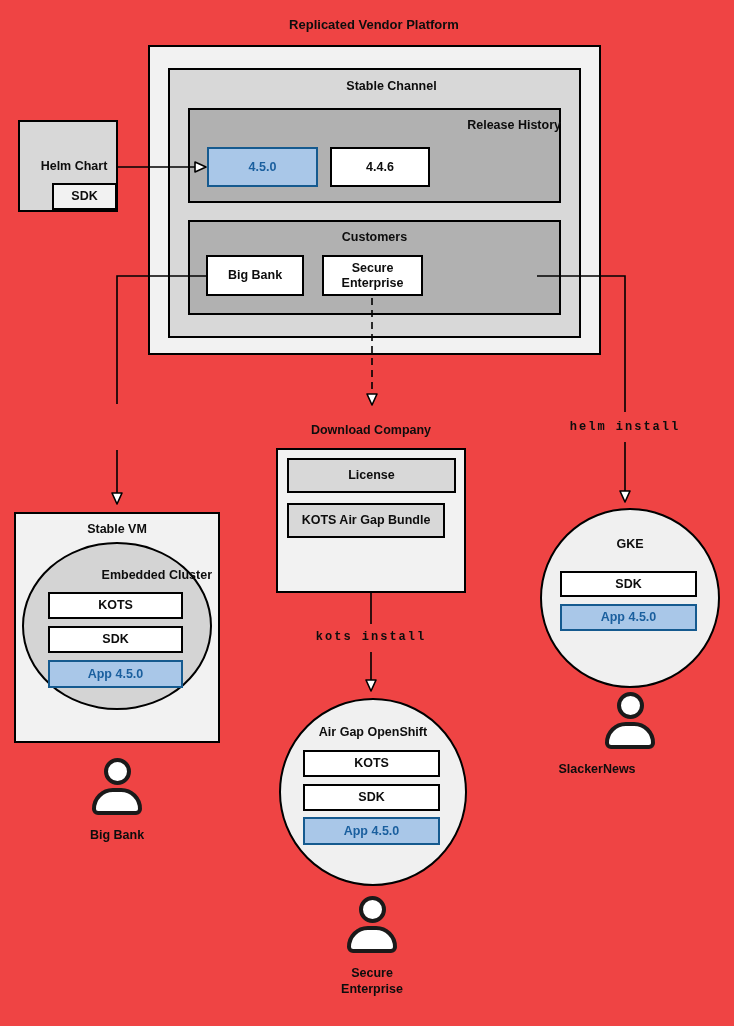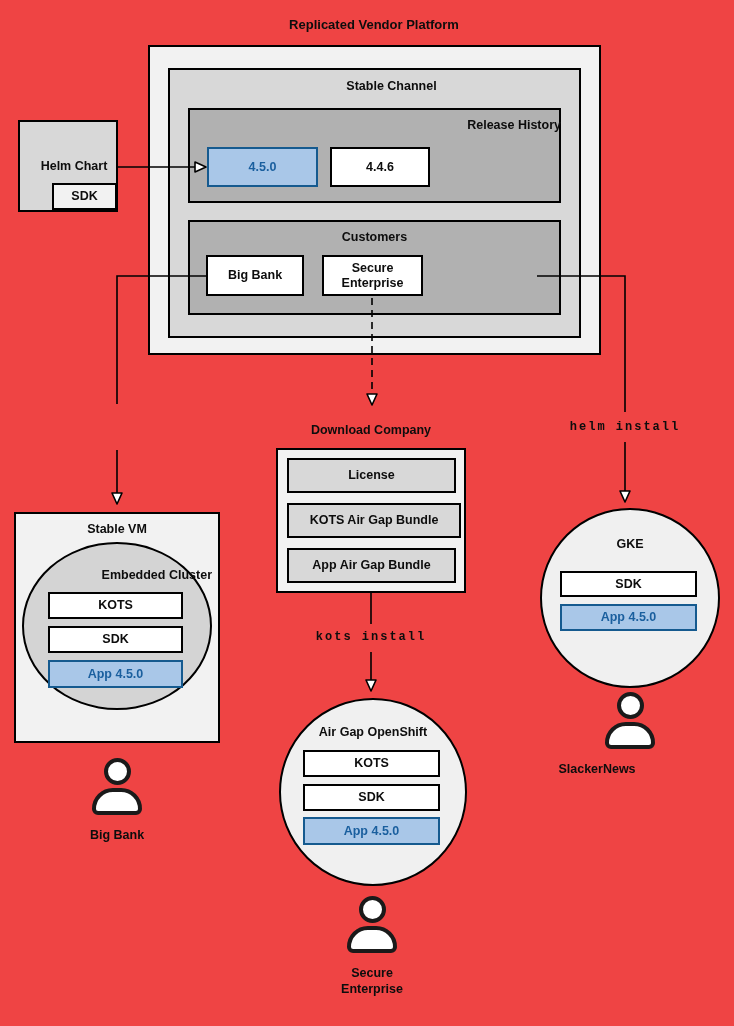--- a/index.html
+++ b/index.html
@@ -87,22 +87,21 @@
 
   <div class="user-icon" style="left:89px; top:758px;">
     <div class="user-head"></div>
     <div class="user-body"></div>
   </div>
   <div class="lbl" style="left:57px; top:828px; width:120px;">Big Bank</div>
 
   <div class="lbl" style="left:296px; top:423px; width:150px;">Download Company</div>
   <div class="box fill-light" style="left:276px; top:448px; width:190px; height:145px;"></div>
   <div class="box fill-mid" style="left:287px; top:458px; width:169px; height:35px;">License</div>
-  <div class="box fill-mid" style="left:287px; top:503px; width:174px; height:35px;text-align:right;">KOTS Air Gap Bundle</div>
-  <div class="box fill-mid" style="left:287px; top:548px; width:169px; height:35px;">App Air Gap Bundle</div>
+  <div class="box fill-mid" style="left:287px; top:503px; width:158px; height:35px;text-align:right;">KOTS Air Gap Bundle</div>
 
   <div class="mono" style="left:271px; top:630px; width:200px;">kots install</div>
 
   <div class="box circle fill-circle-light" style="left:279px; top:698px; width:188px; height:188px;"></div>
   <div class="lbl" style="left:279px; top:725px; width:188px;">Air Gap OpenShift</div>
   <div class="box fill-white" style="left:303px; top:750px; width:137px; height:27px;">KOTS</div>
   <div class="box fill-white" style="left:303px; top:784px; width:137px; height:27px;">SDK</div>
   <div class="box blue" style="left:303px; top:817px; width:137px; height:28px;">App 4.5.0</div>
 
   <div class="user-icon" style="left:344px; top:896px;">

